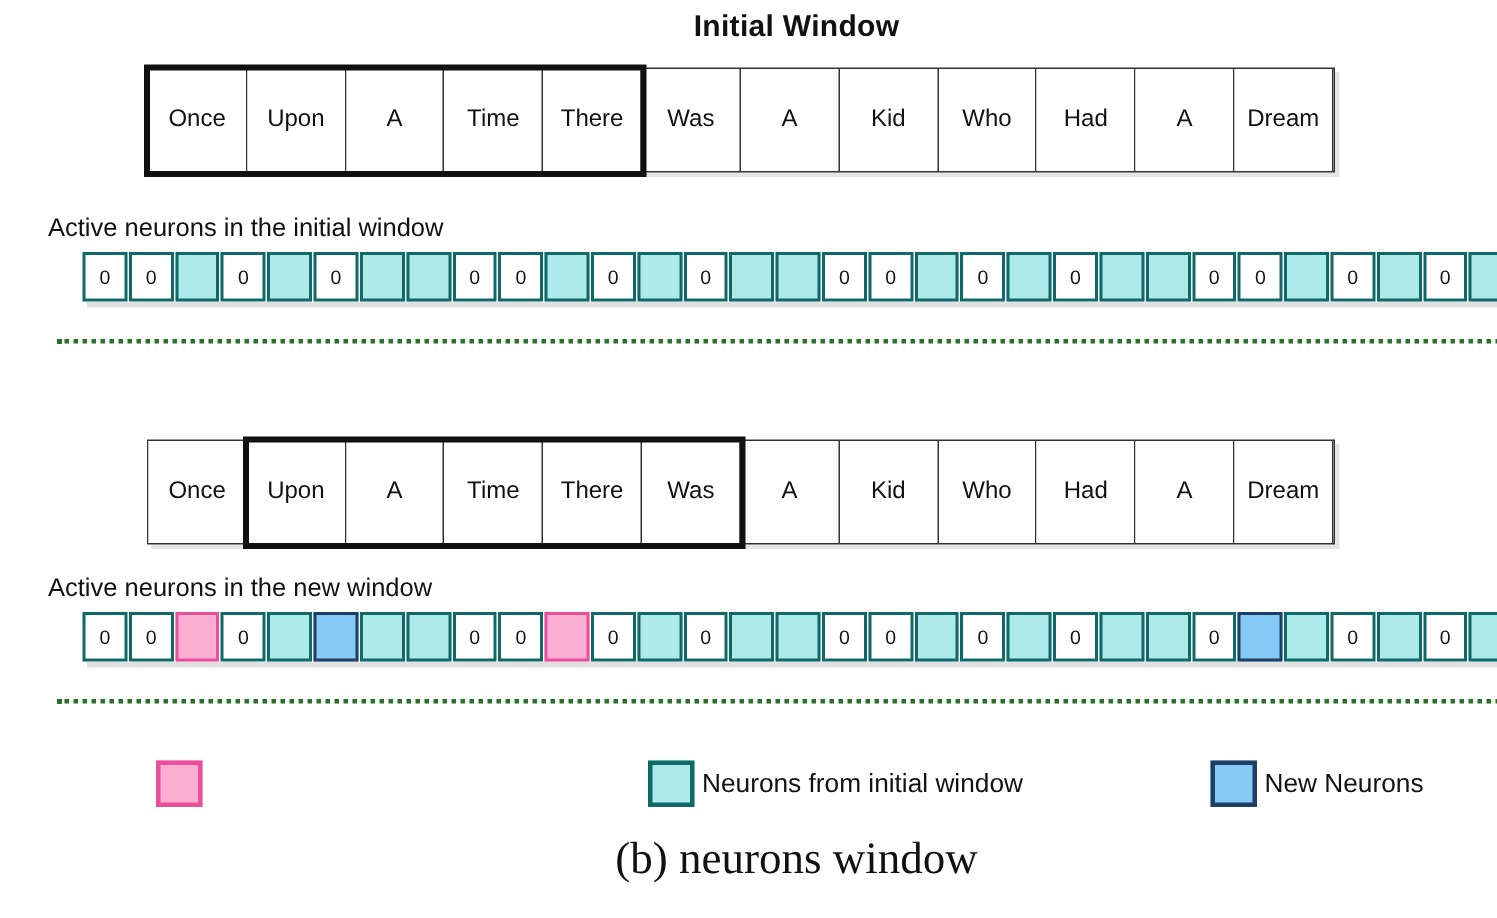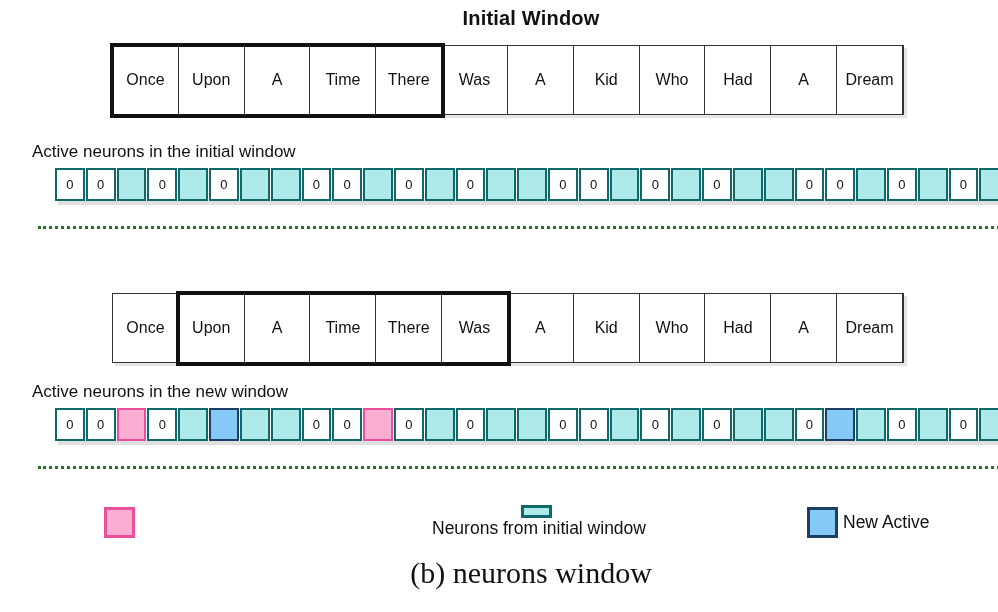--- a/index.html
+++ b/index.html
@@ -10,21 +10,21 @@
   .title {
     position:absolute; left:0; right:0; text-align:center;
     font-size:20px; font-weight:bold; letter-spacing:0.2px;
   }
   .sub-label {
     position:absolute; left:0; right:0; text-align:left;
     font-size:17px; font-weight:400;
   }
   
   .word-row {
-    position:absolute; left:80px; width:792px; height:70px;
+    position:absolute; left:66px; width:792px; height:70px;
     display:flex; box-sizing:border-box;
     border:1.5px solid #333;
     box-shadow:3px 3px 0 rgba(0,0,0,0.10);
     background:#fff;
   }
   .word-cell {
     flex:1; display:flex; align-items:center; justify-content:center;
     font-size:16px; border-right:1.5px solid #333; box-sizing:border-box;
     background:#fff;
   }
@@ -182,25 +182,25 @@
       <div class="neuron-cell n-zero">0</div>
       <div class="neuron-cell n-cyan"></div>
     </div>
 
   <div class="divider" style="top:466px"></div>
 
   <div id="legend">
       <div class="legend-item" style="left: 72px; top: 505px;">
         <span class="legend-swatch sw-pink"></span>
       </div>
-      <div class="legend-item" style="left: 400px; top: 505px; flex-direction: column;">
+      <div class="legend-item" style="left: 400px; top: 505px;">
         <span class="legend-swatch sw-cyan"></span>
         <span class="legend-label">Neurons from initial window</span>
       </div>
       <div class="legend-item" style="left: 775px; top: 505px;">
         <span class="legend-swatch sw-blue"></span>
-        <span class="legend-label">New Active</span>
+        <span class="legend-label">New Neurons</span>
       </div>
     </div>
 
   <div class="caption">(b) neurons window</div>
 
 </div>
 
 </body></html>

